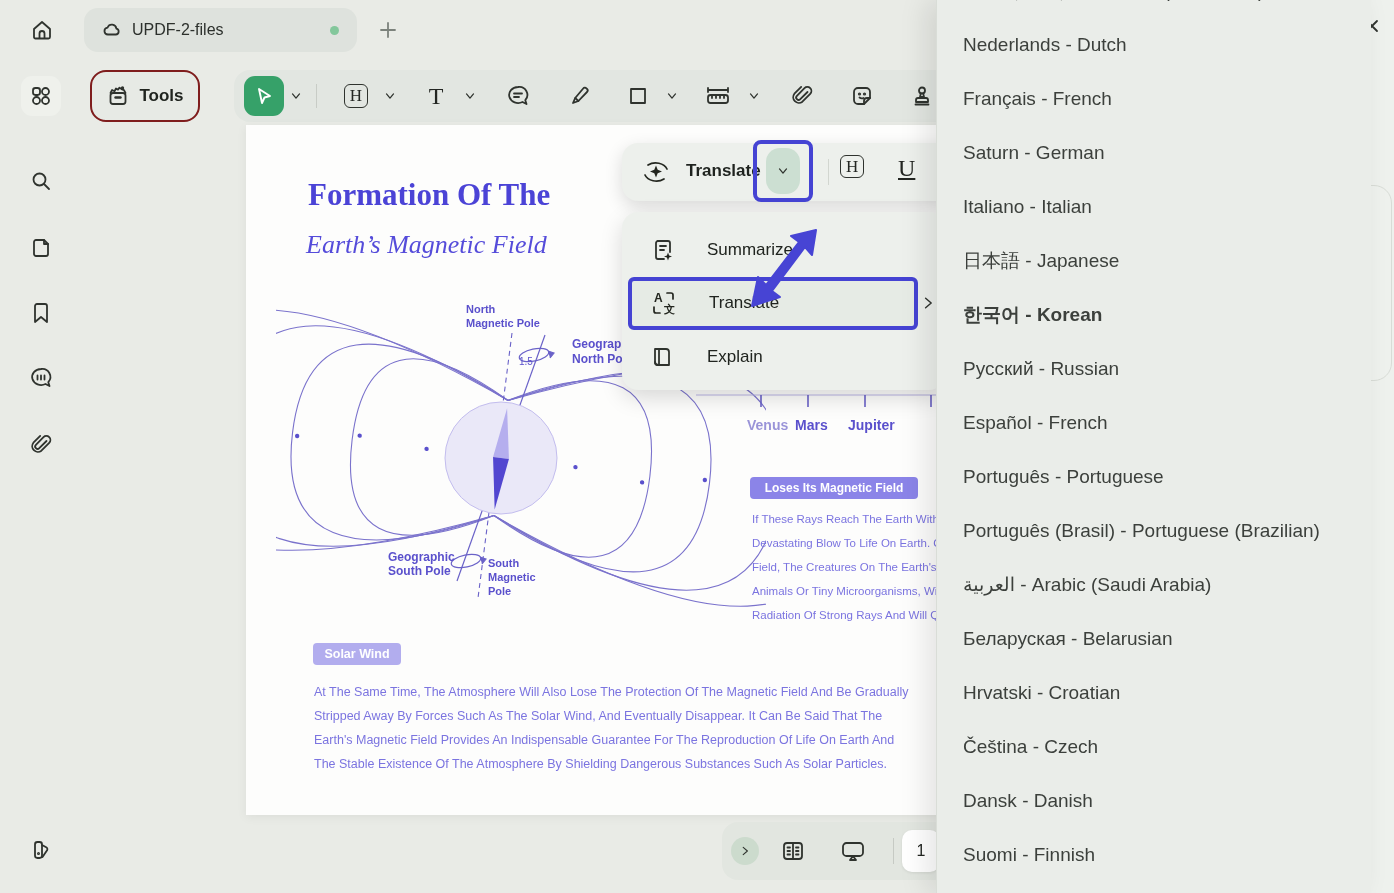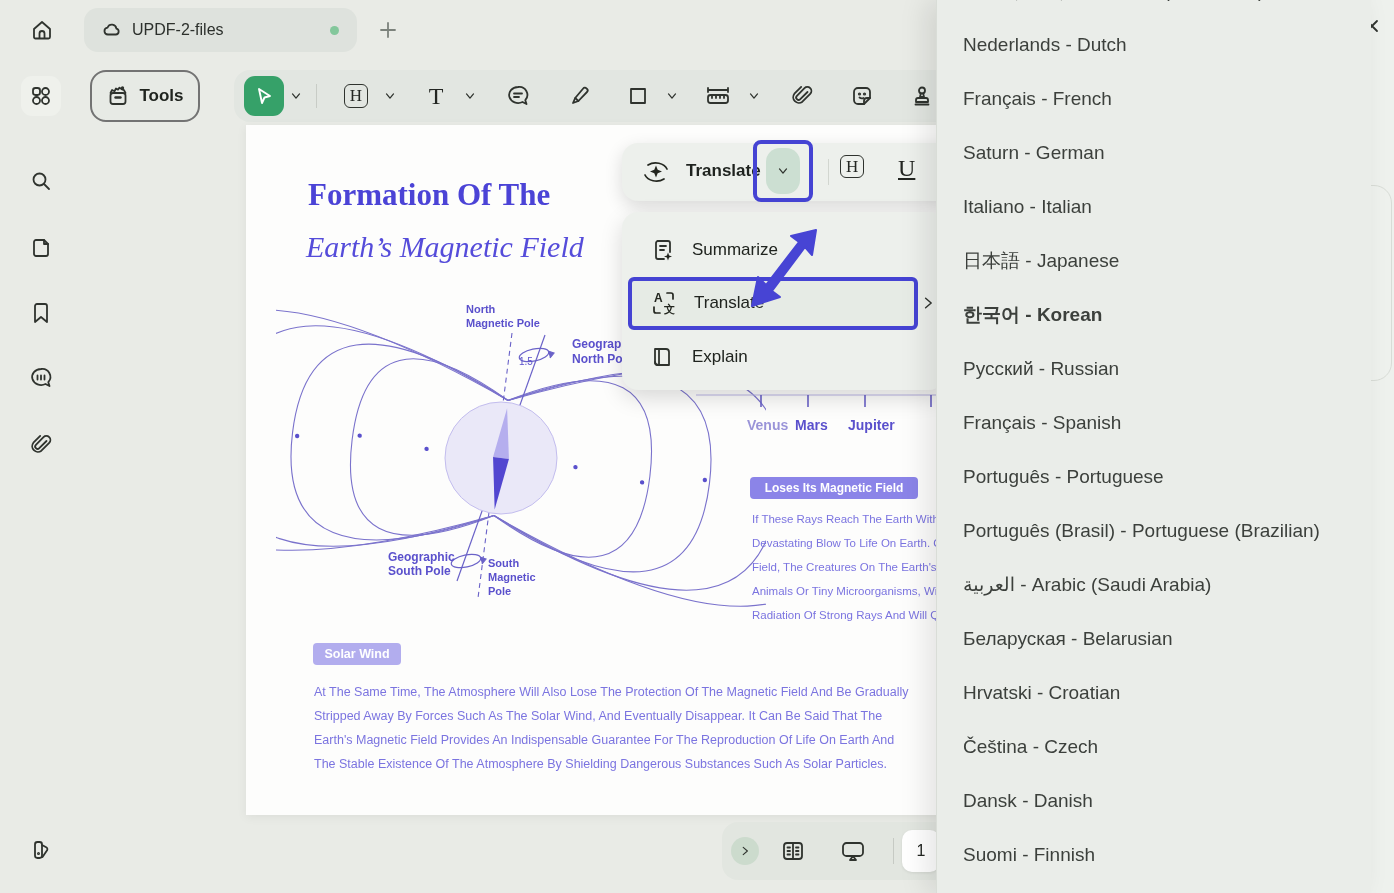--- a/index.html
+++ b/index.html
@@ -19,48 +19,48 @@
   .tab { left:84px; top:8px; width:273px; height:44px; background:#dee2dd; border-radius:14px; display:flex; align-items:center; padding:0 18px; gap:10px; }
   .tab-label { font-size:16px; color:#2c302c; flex:1; }
   .tab-dot { width:9px; height:9px; border-radius:50%; background:#83c79b; }
   .newtab { left:372px; top:14px; width:32px; height:32px; display:flex; align-items:center; justify-content:center; }
 
   
   .rail-btn { width:40px; height:40px; display:flex; align-items:center; justify-content:center; border-radius:11px; }
   .rail-grid { left:21px; top:76px; background:#eff1ec; }
 
   
-  .tools-island { left:90px; top:70px; width:110px; height:52px; background:#e7eae5; border:2px solid #737373; border-radius:16px; display:flex; align-items:center; justify-content:center; gap:9px; }
+  .tools-island { left:90px; top:70px; width:110px; height:52px; background:#e7eae5; border:2px solid #7f1d1d; border-radius:16px; display:flex; align-items:center; justify-content:center; gap:9px; }
   .tools-label { font-size:17px; font-weight:bold; color:#20241f; }
   .tool-strip { left:234px; top:70px; width:1160px; height:52px; background:#e2e6e1; border-radius:16px; }
   .ti { position:absolute; top:10px; width:32px; height:32px; display:flex; align-items:center; justify-content:center; }
   .chev { position:absolute; top:18px; width:16px; height:16px; display:flex; align-items:center; justify-content:center; }
   .cursor-btn { position:absolute; left:10px; top:6px; width:40px; height:40px; background:#36a169; border-radius:11px; display:flex; align-items:center; justify-content:center; }
   .vdiv { position:absolute; top:14px; width:1px; height:24px; background:#c8ccc6; }
   .serifT { font-family:"Liberation Serif", serif; font-size:24px; color:#232622; line-height:1; }
   .hbox { font-family:"Liberation Serif", serif; font-size:17px; color:#232622; border:1.8px solid #2f332e; border-radius:6px; padding:1px 5px; line-height:1.2; }
 
   
   .page { left:246px; top:125px; width:724px; height:690px; background:#fdfdfc; box-shadow:0 2px 10px rgba(0,0,0,.06); }
   .doc-title1 { left:62px; top:52px; font-family:"Liberation Serif", serif; font-weight:bold; font-size:31px; color:#4b43d6; }
-  .doc-title2 { left:60px; top:105px; font-family:"Liberation Serif", serif; font-style:italic; font-size:30px; color:#554cda; }
+  .doc-title2 { left:60px; top:105px; font-family:"Liberation Serif", serif; font-style:italic; font-size:26px; color:#554cda; }
   .badge { position:absolute; color:#fff; font-weight:bold; font-size:12px; display:flex; align-items:center; justify-content:center; border-radius:4px; }
   .rc-line { position:absolute; font-size:11.5px; color:#7b74e0; white-space:nowrap; }
   .para-line { position:absolute; font-size:12.5px; color:#7b74e0; white-space:nowrap; }
   .planet { position:absolute; font-size:14px; font-weight:bold; color:#5a50cc; }
 
   
   .sel-bar { left:622px; top:143px; width:345px; height:58px; background:#edf0ec; border-radius:16px; box-shadow:0 6px 18px rgba(0,0,0,.14); z-index:6; }
   .sel-label { position:absolute; left:64px; top:18px; font-size:17px; font-weight:bold; color:#1f231f; }
   .sel-chev-box { position:absolute; left:131px; top:-3px; width:60px; height:62px; border:4px solid #4543d3; border-radius:8px; background:transparent; display:flex; align-items:center; justify-content:center; }
   .sel-chev-pill { width:34px; height:46px; background:#ccdfd2; border-radius:14px; display:flex; align-items:center; justify-content:center; }
 
   
   .ctx-menu { left:622px; top:212px; width:323px; height:178px; background:#edf0ec; border-radius:16px; box-shadow:0 8px 22px rgba(0,0,0,.15); z-index:6; }
-  .ctx-row { position:absolute; left:10px; width:300px; height:44px; display:flex; align-items:center; gap:16px; padding-left:18px; }
+  .ctx-row { position:absolute; left:10px; width:300px; height:44px; display:flex; align-items:center; gap:31px; padding-left:18px; }
   .ctx-label { font-size:17px; color:#20241f; }
   .ctx-hl { position:absolute; left:6px; top:65px; width:290px; height:53px; border:4px solid #4543d3; border-radius:6px; background:#e6ebe5; }
   .arrow-ptr { left:738px; top:222px; z-index:7; }
 
   
   .lang-panel { left:936px; top:0; width:435px; height:893px; background:#eaede9; border-left:1px solid #d9ddd7; box-shadow:-10px 0 26px rgba(0,0,0,.10); z-index:10; overflow:hidden; }
   .lang-item { position:absolute; left:0; width:100%; height:26px; line-height:26px; padding-left:26px; font-size:19px; color:#3c403c; white-space:nowrap; }
 
   
   .edge-strip { left:1368px; top:0; width:26px; height:893px; background:#eef1ed; z-index:9; }
@@ -471,21 +471,21 @@
 
 <div class="abs lang-panel">
   <div class="lang-item" style="top:-22px;">中文（繁體）- Chinese (Traditional)</div>
   <div class="lang-item" style="top:32px;">Nederlands - Dutch</div>
   <div class="lang-item" style="top:86px;">Français - French</div>
   <div class="lang-item" style="top:140px;">Saturn - German</div>
   <div class="lang-item" style="top:194px;">Italiano - Italian</div>
   <div class="lang-item" style="top:248px;">日本語 - Japanese</div>
   <div class="lang-item" style="top:302px; font-weight:bold;">한국어 - Korean</div>
   <div class="lang-item" style="top:356px;">Русский - Russian</div>
-  <div class="lang-item" style="top:410px;">Français - Spanish</div>
+  <div class="lang-item" style="top:410px;">Español - French</div>
   <div class="lang-item" style="top:518px;">Português (Brasil) - Portuguese (Brazilian)</div>
   <div class="lang-item" style="top:464px;">Português - Portuguese</div>
   <div class="lang-item" style="top:572px;">العربية - Arabic (Saudi Arabia)</div>
   <div class="lang-item" style="top:626px;">Беларуская - Belarusian</div>
   <div class="lang-item" style="top:680px;">Hrvatski - Croatian</div>
   <div class="lang-item" style="top:734px;">Čeština - Czech</div>
   <div class="lang-item" style="top:788px;">Dansk - Danish</div>
   <div class="lang-item" style="top:842px;">Suomi - Finnish</div>
 </div>
 

